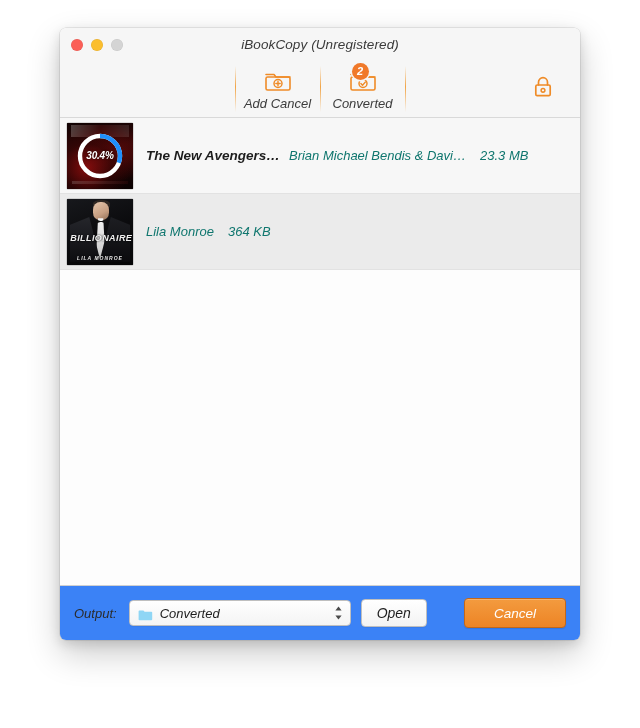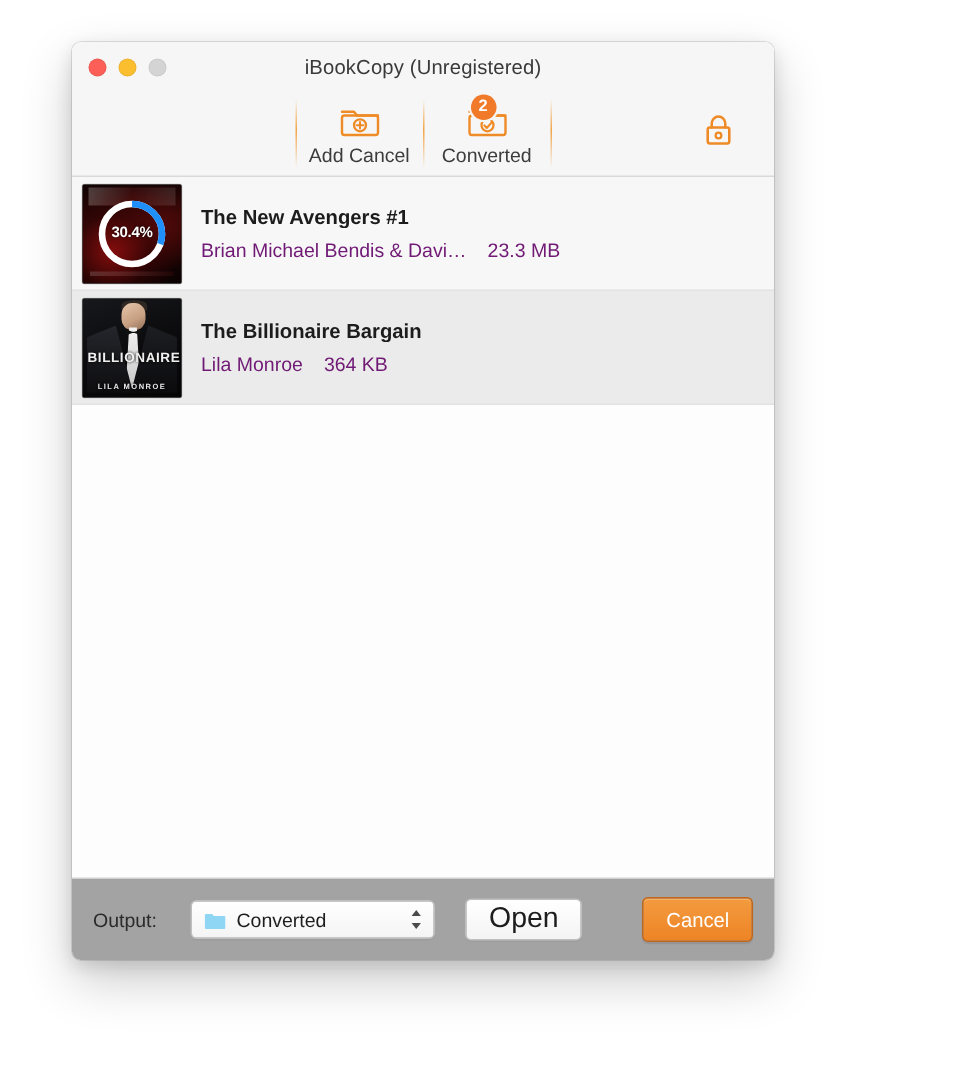--- a/index.html
+++ b/index.html
@@ -7,32 +7,33 @@
     padding: 0;
     width: 640px;
     height: 728px;
     background: #ffffff;
     font-family: "Liberation Sans", sans-serif;
     overflow: hidden;
   }
 
   #app-window {
     position: absolute;
-    left: 48px;
+    left: 60px;
     top: 28px;
-    width: 468px;
+    width: 520px;
     height: 612px;
     background: #fdfdfd;
     border-radius: 6px;
     box-shadow: 0 14px 34px rgba(0,0,0,0.20),
                 0 4px 12px rgba(0,0,0,0.13),
                 0 0 0 0.5px rgba(0,0,0,0.14);
     overflow: hidden;
     display: flex;
     flex-direction: column;
+    font-style: italic;
   }
 
   
   .titlebar {
     height: 33px;
     min-height: 33px;
     background: #f6f6f6;
     position: relative;
     display: flex;
     align-items: center;
@@ -309,60 +310,59 @@
     font-weight: bold;
     text-shadow: 0 0 2px rgba(0,0,0,0.75);
     letter-spacing: -0.2px;
   }
 
   .book-meta {
     flex: 1;
     min-width: 0;
     padding-left: 12px;
     display: flex;
-    flex-direction: column;
     gap: 7px;
   }
   .book-title {
     font-size: 13.5px;
     color: #1c1c1c;
     font-weight: bold;
     white-space: nowrap;
     overflow: hidden;
     text-overflow: ellipsis;
   }
   .book-sub {
     display: flex;
     align-items: flex-start;
     font-size: 13px;
-    color: #701a75;
+    color: #0f766e;
   }
   .book-author {
     white-space: nowrap;
     overflow: hidden;
     text-overflow: ellipsis;
     max-width: 200px;
   }
   .book-size {
     margin-left: 14px;
     flex: 0 0 auto;
     min-width: 90px;
   }
 
   
   .bottom-bar {
     height: 55px;
     min-height: 55px;
-    background: #a3a3a3;
+    background: #3b82f6;
     border-top: 1px solid #d0d0d0;
     display: flex;
     align-items: center;
     padding: 0 14px;
     box-sizing: border-box;
-    gap: 20px;
+    gap: 10px;
   }
   .output-label {
     font-size: 13px;
     color: #2b2b2b;
     margin-right: 2px;
   }
   .output-select {
     width: 222px;
     height: 26px;
     background: linear-gradient(180deg, #ffffff, #f4f4f4);
@@ -397,21 +397,21 @@
     align-items: center;
     justify-content: center;
     gap: 2px;
   }
   .btn-open {
     height: 26px;
     padding: 0 15px;
     background: linear-gradient(180deg, #ffffff, #f3f3f3);
     border: 1px solid #bfbfbf;
     border-radius: 4px;
-    font-size: 19px;
+    font-size: 14px;
     color: #1d1d1d;
     display: flex;
     align-items: center;
     cursor: default;
     box-shadow: 0 1px 0 rgba(0,0,0,0.04);
     text-align: center;
   }
   .spacer { flex: 1; }
   .btn-cancel {
     height: 28px;
@@ -521,21 +521,20 @@
             <div class="cov-b-shirt"></div>
             <div class="cov-b-jacketL"></div>
             <div class="cov-b-jacketR"></div>
             <div class="cov-b-bowtie"></div>
             <div class="cov-b-title">BILLIONAIRE</div>
             <div class="cov-b-author">LILA MONROE</div>
           </div>
         </div>
       </div>
       <div class="book-meta">
-        <div class="book-title">The Billionaire Bargain</div>
         <div class="book-sub">
           <span class="book-author">Lila Monroe</span>
           <span class="book-size">364 KB</span>
         </div>
       </div>
     </div>
 
   </div>
 
   <div class="bottom-bar">

